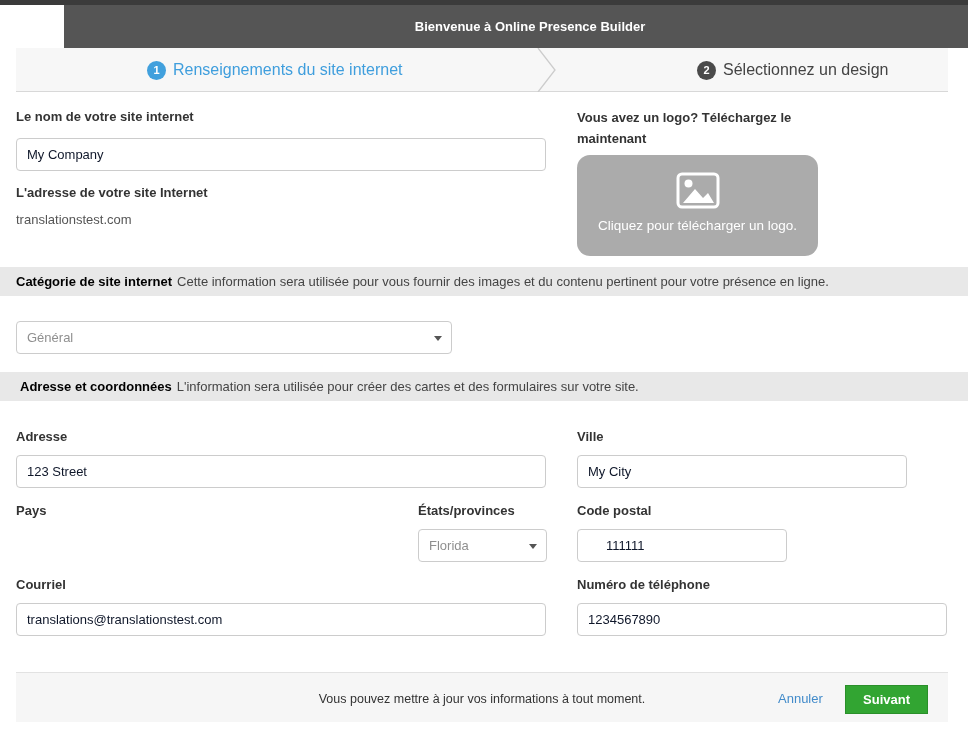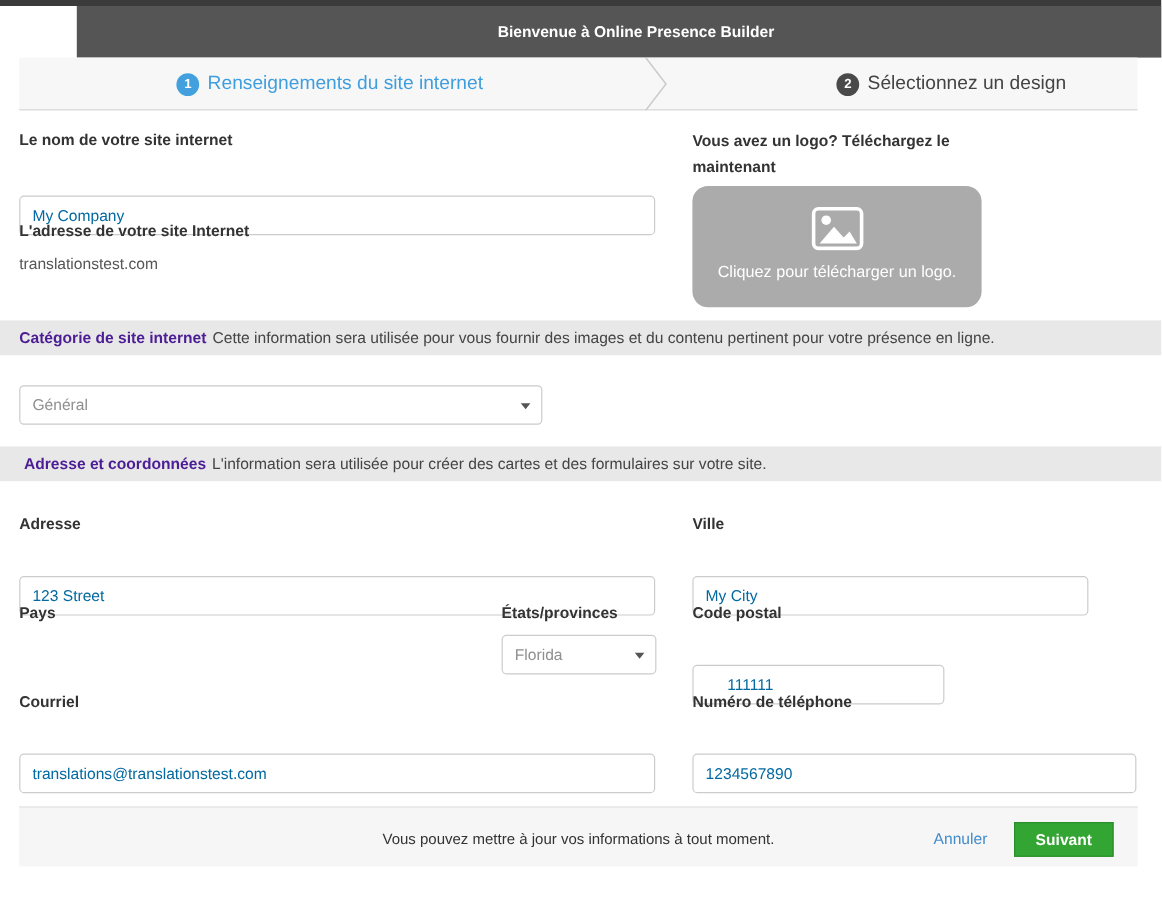--- a/index.html
+++ b/index.html
@@ -22,37 +22,37 @@
   .step2 { left:681px; }
   .step2 .step-circle { background:#4a4a4a; }
   .step2 .step-label { color:#444444; }
   .step-label { font-size:16px; white-space:nowrap; }
   .chevron { position:absolute; left:521px; top:0; }
 
   .flabel { position:absolute; font-size:13px; font-weight:bold; color:#333; white-space:nowrap; }
   .ftext  { position:absolute; font-size:13px; color:#555; white-space:nowrap; }
 
   .tinput { position:absolute; height:33px; border:1px solid #cccccc; border-radius:4px; background:#fff;
-    font-family:"Liberation Sans", sans-serif; font-size:13px; color:#0369a1; padding:0 10px; outline:none;margin-top:25px; }
+    font-family:"Liberation Sans", sans-serif; font-size:13px; color:#0f172a; padding:0 10px; outline:none; }
 
   .selectbox { position:absolute; height:33px; border:1px solid #cccccc; border-radius:4px; background:#fff;
     font-size:13px; color:#8f8f8f; display:flex; align-items:center; padding:0 22px 0 10px; cursor:pointer; }
   .caret { position:absolute; right:9px; top:50%; margin-top:-2px; width:0; height:0;
     border-left:4px solid transparent; border-right:4px solid transparent; border-top:5px solid #555; }
 
   .logo-heading { position:absolute; left:577px; top:107px; width:252px; font-size:13px; font-weight:bold;
     color:#333; line-height:21px; }
   .logo-box { position:absolute; left:577px; top:155px; width:241px; height:101px; background:#ababab;
     border-radius:13px; text-align:center; cursor:pointer; }
   .logo-box svg { margin-top:17px; }
   .logo-box-text { font-size:13.5px; color:#fff; margin-top:5px; }
 
   .sectionbar { position:absolute; left:0; width:968px; height:29px; background:#e8e8e8;
     display:flex; align-items:center; padding-left:16px; font-size:13px; color:#444; white-space:nowrap; }
-  .sectionbar .sb-title { font-weight:bold; color:#4c1d95; margin-right:5px; }
+  .sectionbar .sb-title { font-weight:bold; color:#000000; margin-right:5px; }
   .sectionbar1 { top:267px; }
   .sectionbar2 { top:372px;padding-left:20px; }
 
   .footer { position:absolute; left:16px; top:672px; width:932px; height:50px; background:#f6f6f6;
     border-top:1px solid #e2e2e2; }
   .footer-note { position:absolute; left:0; top:19px; width:932px; text-align:center;
     font-size:12.5px; color:#333; }
   .cancel-link { position:absolute; left:762px; top:18px; font-size:13px; color:#428bca;
     cursor:pointer; text-decoration:none; }
   .next-btn { position:absolute; left:829px; top:12px; width:83px; height:29px; background:#32a532;

